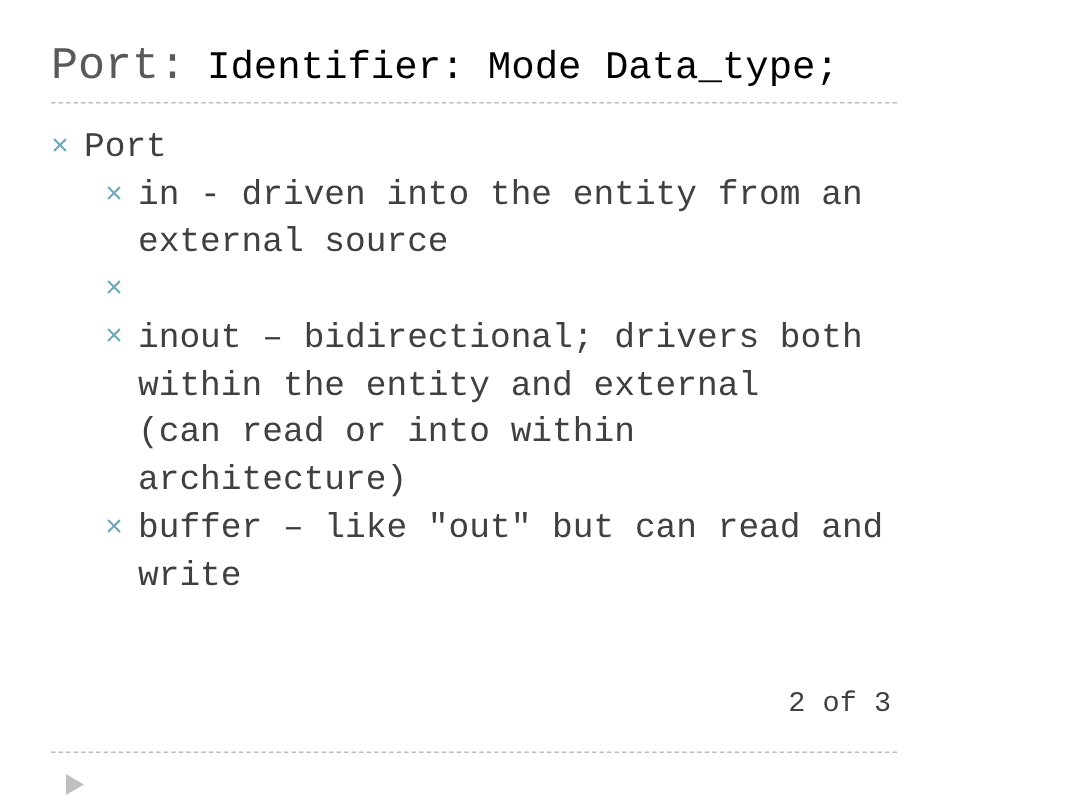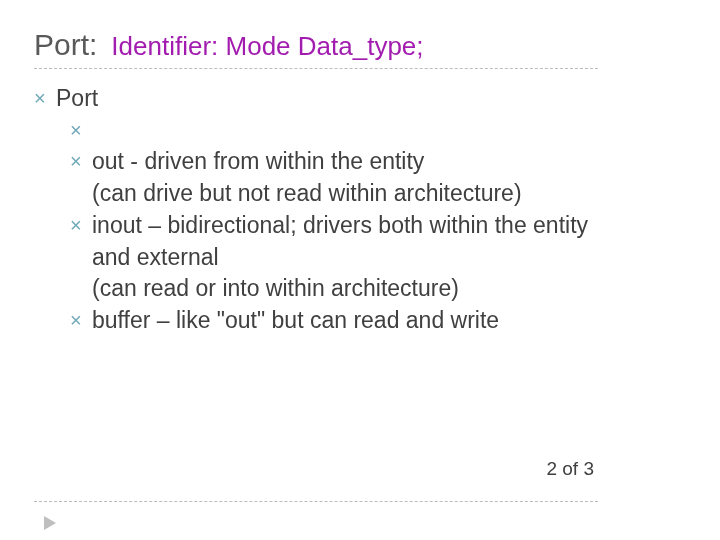--- a/index.html
+++ b/index.html
@@ -1,20 +1,20 @@
 <!DOCTYPE html>
 <html><head>
 <meta charset="utf-8">
 <style>
   * { margin: 0; padding: 0; box-sizing: border-box; }
   html, body { width: 720px; height: 540px; background: #ffffff; font-family: Arial, Helvetica, sans-serif; }
-  .slide { width: 632px; height: 540px; position: relative; padding: 28px 34px 0 34px; }
+  .slide { width: 632px; height: 540px; position: relative; padding: 28px 34px 0 34px; font-family: Liberation Mono, monospace; }
   .title-row { display: flex; align-items: baseline; gap: 14px; }
   .title-port { font-size: 30px; color: #595959; font-weight: 400; }
-  .title-rest { font-size: 26px; color: #a21caf; font-weight: 400; }
+  .title-rest { font-size: 26px; color: #000000; font-weight: 400; }
   .dashed-line { border: none; border-top: 1.5px dashed #bcbcbc; margin-top: 6px; }
   .body { margin-top: 14px; font-size: 23px; color: #404040; line-height: 1.38; }
   .l1 { display: flex; }
   .l1-bullet { color: #6fa8b8; font-size: 20px; width: 22px; padding-top: 2px; }
   .l1-content { flex: 1; }
   .l2 { display: flex; margin-left: 14px; }
   .l2-bullet { color: #6fa8b8; font-size: 20px; width: 22px; padding-top: 2px; }
   .l2-text { flex: 1; }
   .footer { position: absolute; right: 38px; bottom: 60px; font-size: 19px; color: #404040; margin-top: 13px; }
   .bottom-line { position: absolute; left: 34px; right: 34px; bottom: 38px; border-top: 1.5px dashed #bcbcbc; }
@@ -34,29 +34,28 @@
 
   <div class="body">
     <div class="l1">
       <div class="l1-bullet">×</div>
       <div class="l1-content">
         <div>Port</div>
 
         <div class="l2">
           <div class="l2-bullet">×</div>
           <div class="l2-text">
-            <br>
+            <span>in - driven into the entity from an external source</span><br>
           </div>
         </div>
 
         <div class="l2">
           <div class="l2-bullet">×</div>
           <div class="l2-text">
-            <span>out - driven from within the entity</span><br>
-            <span>(can drive but not read within architecture)</span>
+            <br>
           </div>
         </div>
 
         <div class="l2">
           <div class="l2-bullet">×</div>
           <div class="l2-text">
             <span>inout – bidirectional;  drivers both within the entity and external</span><br>
             <span>(can read or into within architecture)</span>
           </div>
         </div>

